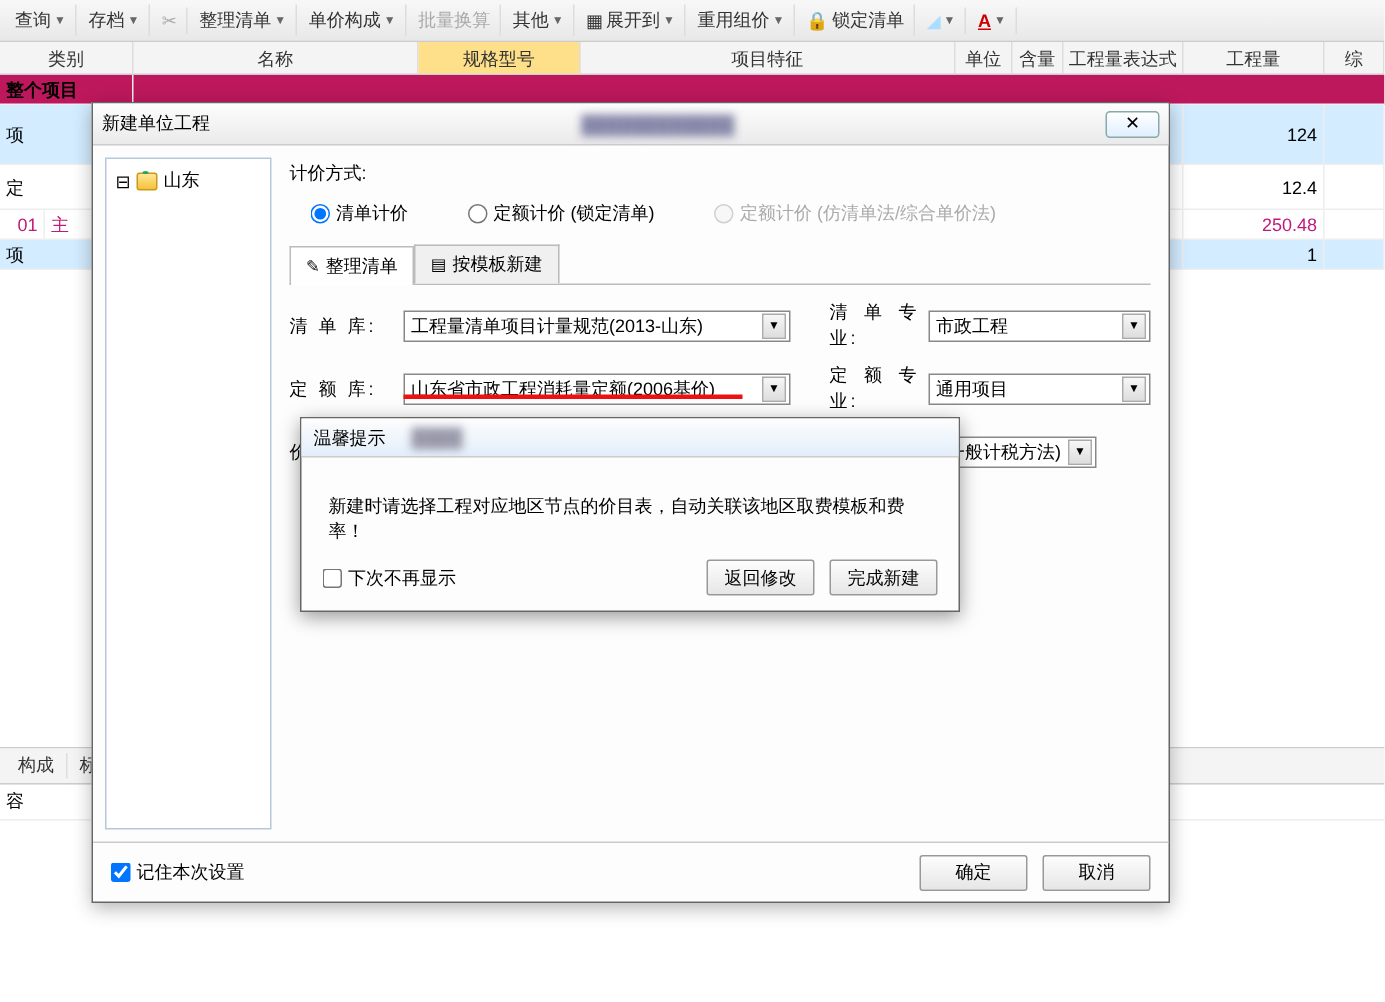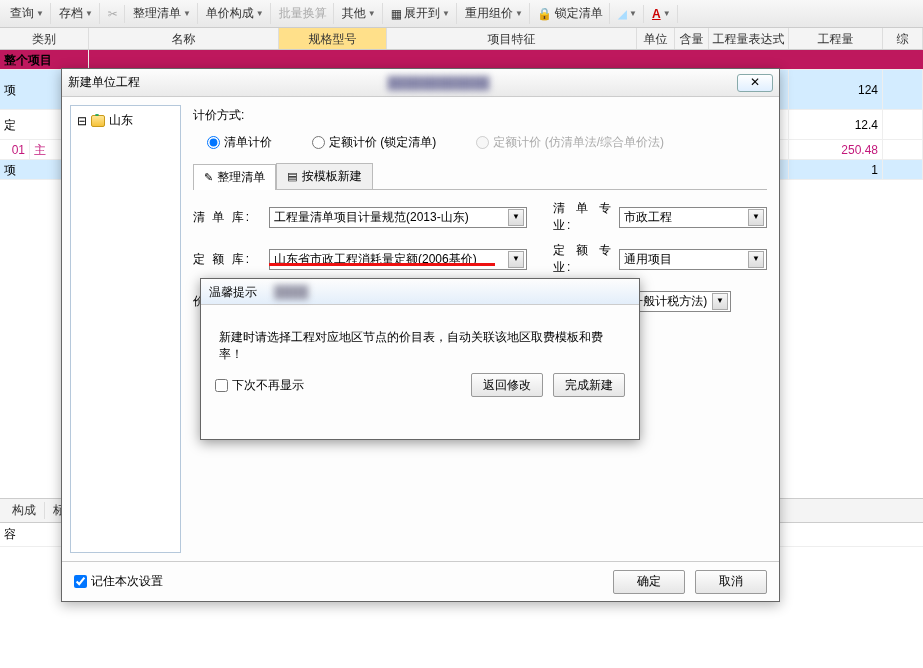--- a/index.html
+++ b/index.html
@@ -285,21 +285,21 @@
       cursor: pointer;
       border-radius: 2px;
     }
     .btn-group { display: flex; gap: 10px; }
     
     .msg-dialog {
       position: absolute;
       left: 200px;
       top: 278px;
       width: 440px;
-      height: 162px;
+      height: 130px;
       background: #fdfdfd;
       border: 1px solid #666;
       box-shadow: 0 3px 12px rgba(0,0,0,0.4);
     }
     .msg-title {
       height: 26px;
       background: linear-gradient(#fdfdfd,#e3eefa);
       border-bottom: 1px solid #ccc;
       padding: 0 8px;
       line-height: 26px;

